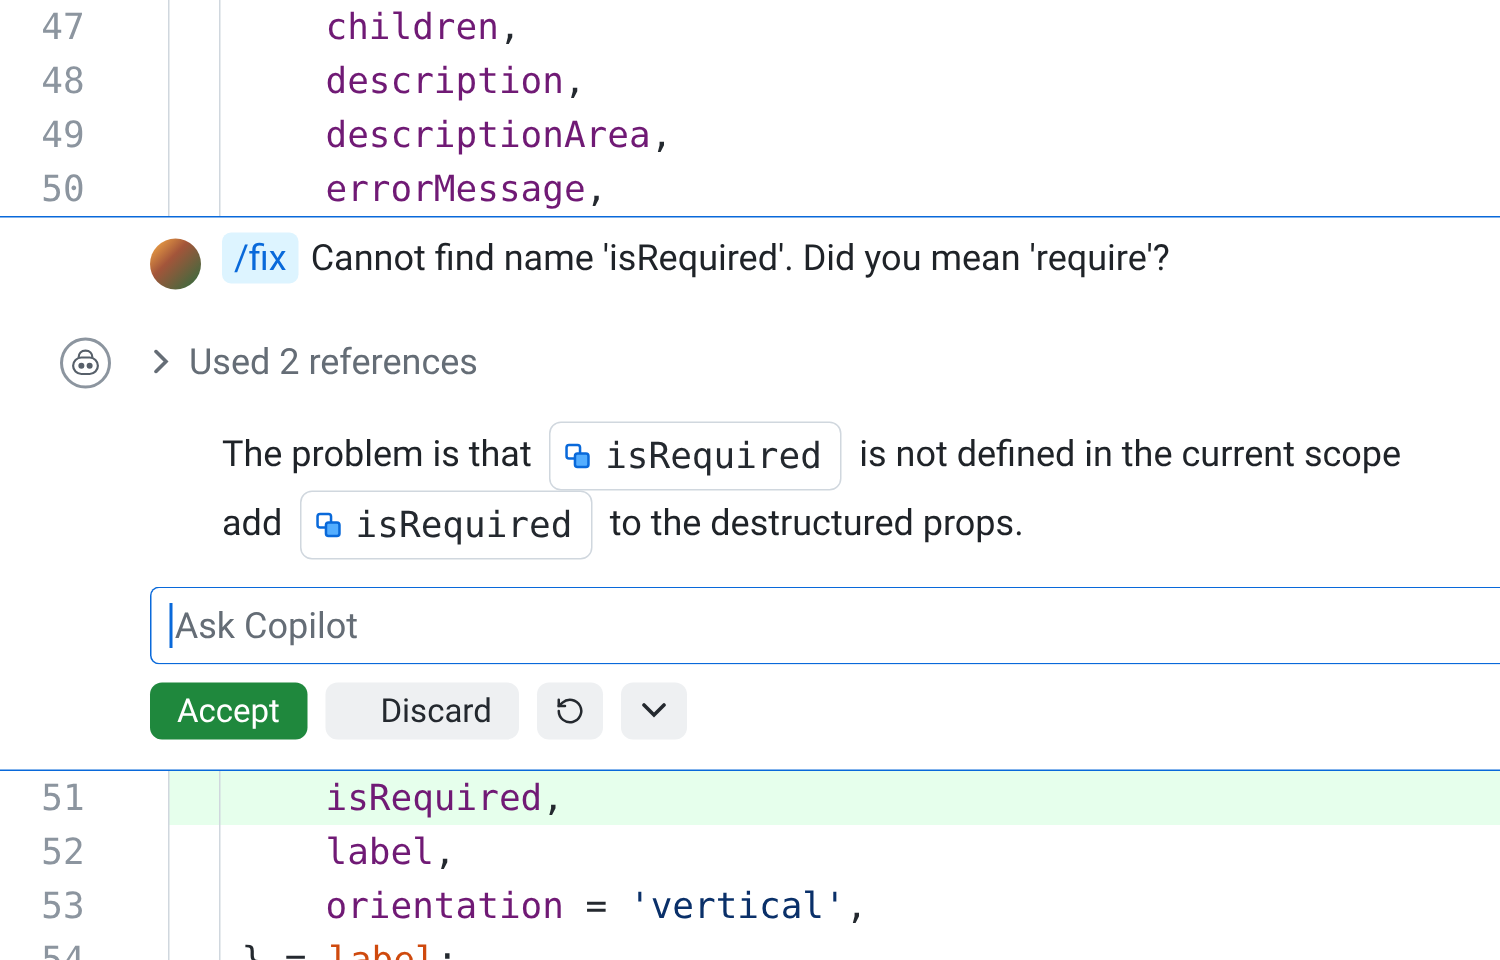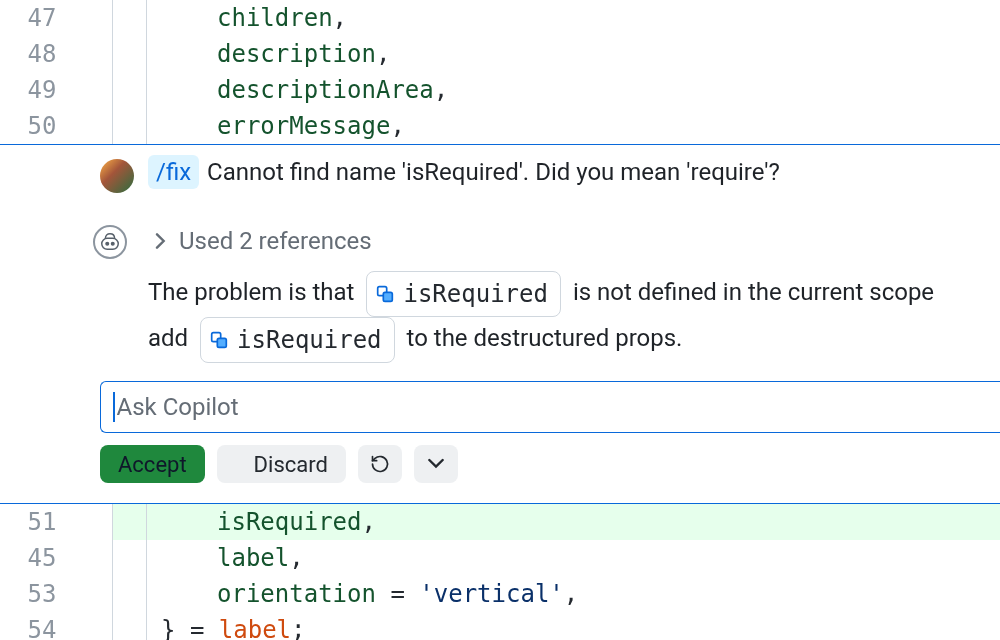--- a/index.html
+++ b/index.html
@@ -32,21 +32,21 @@
     height: 100%;
     display: inline-block;
   }
   .code-cell {
     display: flex;
     align-items: center;
     height: 100%;
     flex: 1;
   }
   .seg { white-space: pre; }
-  .tok-blue { color: #14532d; }
+  .tok-blue { color: #701a75; }
   .tok-navy { color: #0a3069; }
   .tok-orange { color: #cf4a0e; }
   .tok-punct { color: #24292f; }
   .line-added { background: #e6ffec; }
 
   .hr-blue { height: 1px; background: #0969da; }
 
   .chat-area {
     padding: 10px 0 12px 0;
   }
@@ -74,21 +74,21 @@
     border-radius: 6px;
     padding: 0px 8px;
     font-size: 24px;
     margin-right: 8px;
     display:inline-block;
     line-height: 34px;
   }
   .chat-text { font-size: 24px; color: #1f2328; line-height: 34px; }
   .refs-row {
     display:flex; align-items:center;
-    padding-left:93px; margin-top: 30px; margin-bottom: 12px;
+    padding-left:40px; margin-top: 30px; margin-bottom: 22px;
     color:#656d76;
   }
   .chevron { margin: 0 12px 0 14px; color:#656d76; }
   .refs-text { font-size: 24px; }
   .explain {
     padding-left: 148px;
     font-size: 24px;
     line-height: 40px;
     color: #1f2328;
   }
@@ -127,21 +127,21 @@
   .btn-row {
     display:flex; align-items:center; gap:12px;
     padding-left: 100px; margin-top: 2px; margin-bottom: 8px;
   }
   .btn {
     height: 38px; border-radius: 8px;
     display:flex; align-items:center; justify-content:center;
     padding: 0 18px; font-size: 22px;
     cursor:pointer;
   }
-  .btn-primary { background:#1f883d; color:#0f172a; }
+  .btn-primary { background:#1f883d; color:#ffffff; }
   .btn-secondary { background:#eef0f2; color:#24292f;padding-left:37px; }
   .btn-icon { width:44px; padding:0; }
 </style>
 </head>
 <body>
 
 <div class="code-block">
 
   <div class="code-row">
     <div class="gutter">47</div>
@@ -276,21 +276,21 @@
       <span class="indent-guide"></span>
         <span class="seg" style="width:33px"></span>
       <span class="indent-guide"></span>
         <span class="seg" style="width:70px"></span>
       <span class="seg tok-blue">isRequired</span>
         <span class="seg tok-punct">,</span>
     </div>
   </div>
 
   <div class="code-row">
-    <div class="gutter">45</div>
+    <div class="gutter">52</div>
     <div class="code-cell">
       <span class="indent-guide"></span>
         <span class="seg" style="width:33px"></span>
       <span class="indent-guide"></span>
         <span class="seg" style="width:70px"></span>
       <span class="seg tok-blue">label</span>
         <span class="seg tok-punct">,</span>
     </div>
   </div>
 

